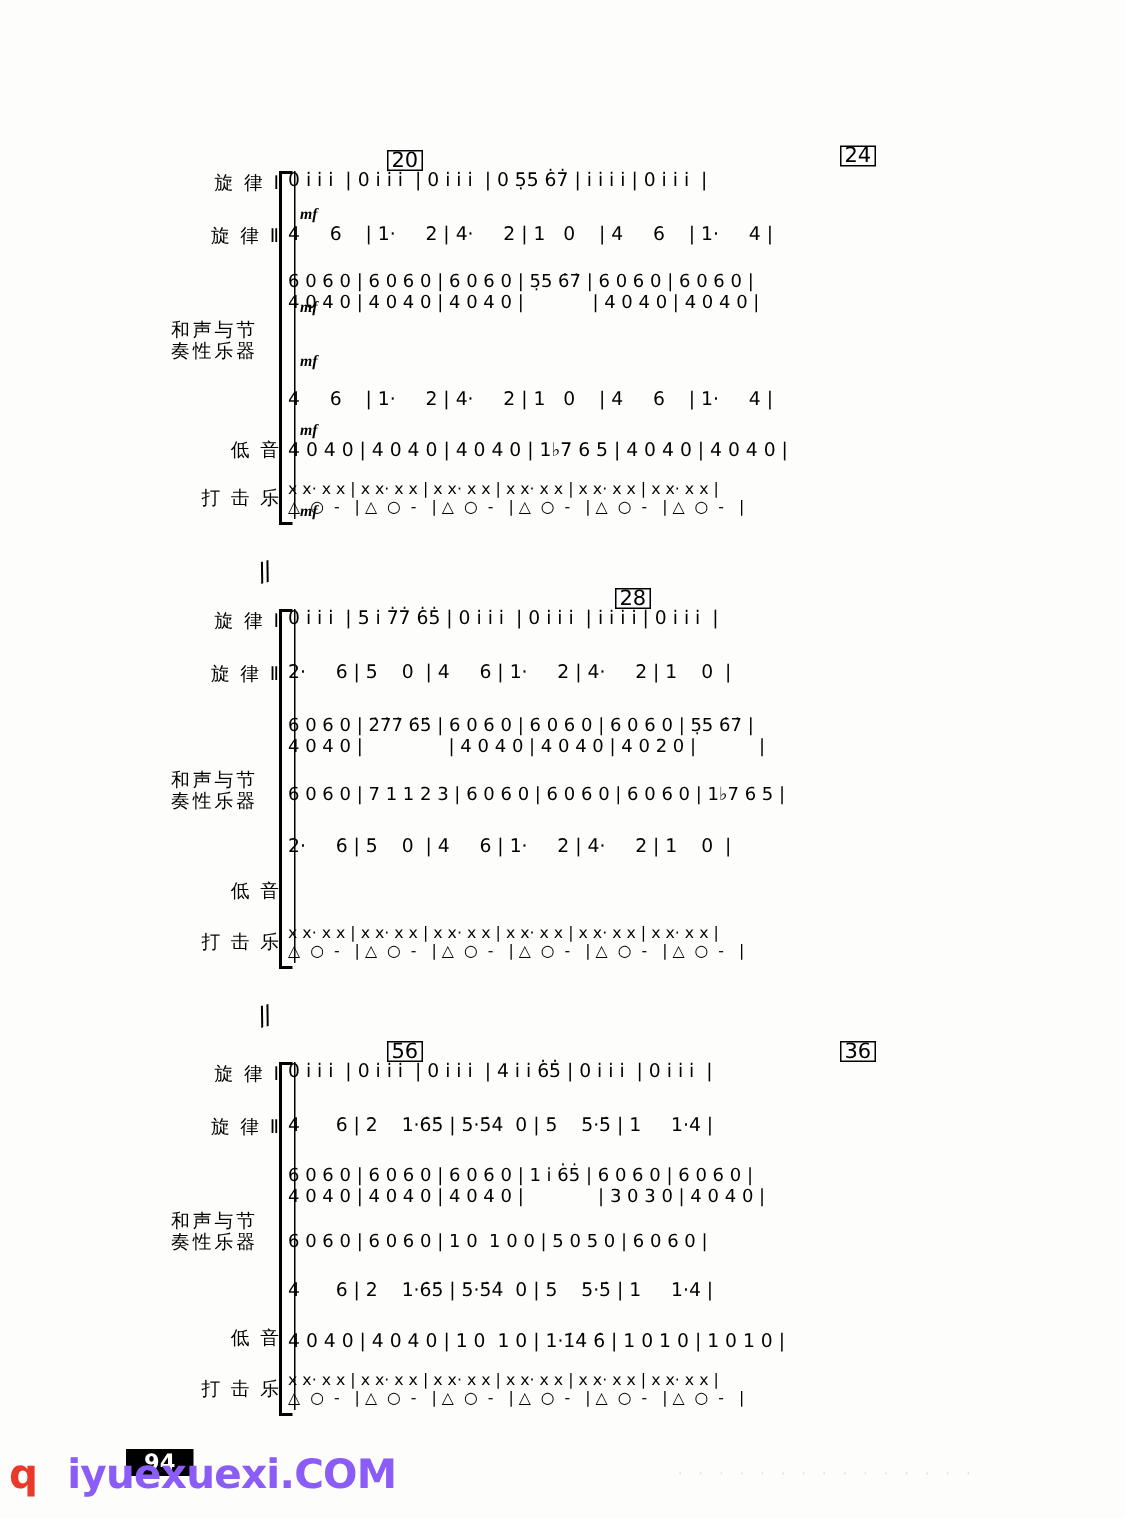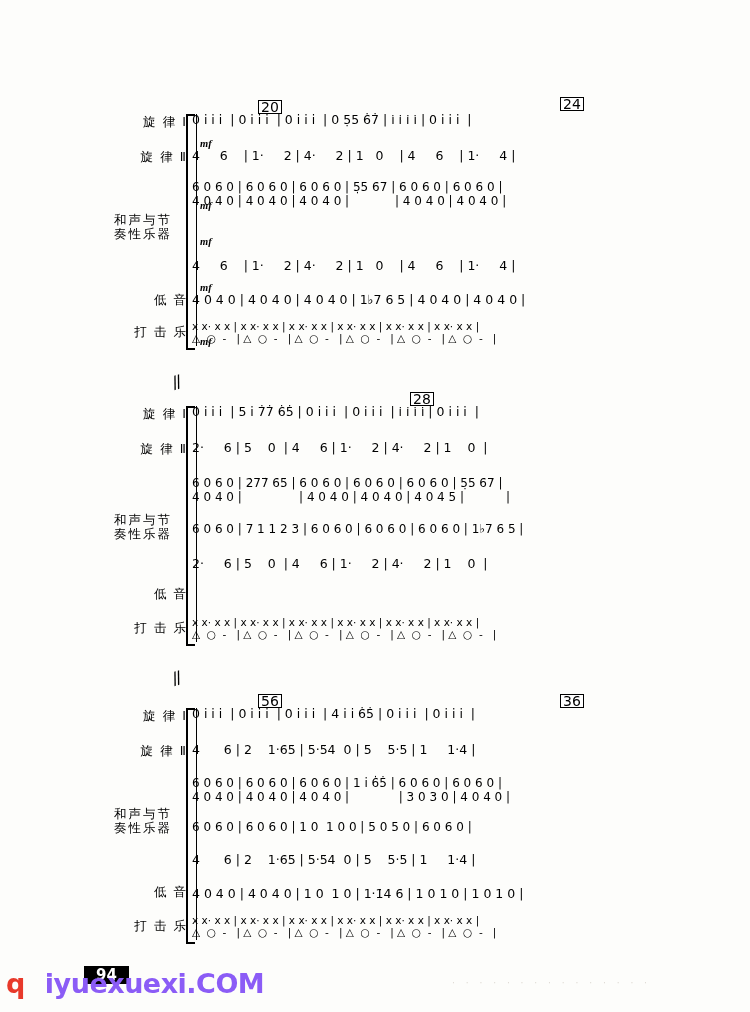--- a/index.html
+++ b/index.html
@@ -212,21 +212,21 @@
     </div>
 
     <div class="bracket" style="left:186px;top:18px;height:236px;"></div>
     <div class="thinline" style="left:196px;top:18px;height:236px;"></div>
 
     <div class="staffwrap" style="top:0;height:260px;">
       <div class="row" style="top:16px;">0 i i i  | 5 i 7̇7̇ 6̇5̇ | 0 i i i  | 0 i i i  | i̇ i̇ i̇ i̇ | 0 i i i  |</div>
       <div class="row" style="top:52px;">2·     6 | 5    0  | 4     6 | 1·     2 | 4·     2 | 1    0  |</div>
 
       <div class="row tight" style="top:88px;">6 0 6 0 | 2̇7̇7̇ 6̇5̇ | 6 0 6 0 | 6 0 6 0 | 6 0 6 0 | 5̣5 6̇7̇ |</div>
-      <div class="row tight" style="top:102px;">4 0 4 0 |               | 4 0 4 0 | 4 0 4 0 | 4 0 4 5 |           |</div>
+      <div class="row tight" style="top:102px;">4 0 4 0 |               | 4 0 4 0 | 4 0 4 0 | 4 0 2 0 |           |</div>
       <div class="row tight" style="top:134px;">6 0 6 0 | 7 1 1 2 3 | 6 0 6 0 | 6 0 6 0 | 6 0 6 0 | 1♭7 6 5 |</div>
       <div class="row" style="top:168px;">2·     6 | 5    0  | 4     6 | 1·     2 | 4·     2 | 1    0  |</div>
 
 
       <div class="row small" style="top:228px;">x x· x x | x x· x x | x x· x x | x x· x x | x x· x x | x x· x x |</div>
       <div class="row small" style="top:240px;">△  ○  -   | △  ○  -   | △  ○  -   | △  ○  -   | △  ○  -   | △  ○  -   |</div>
     </div>
   </div>
 
   <div class="sep" style="left:172px;top:668px;">//</div>

